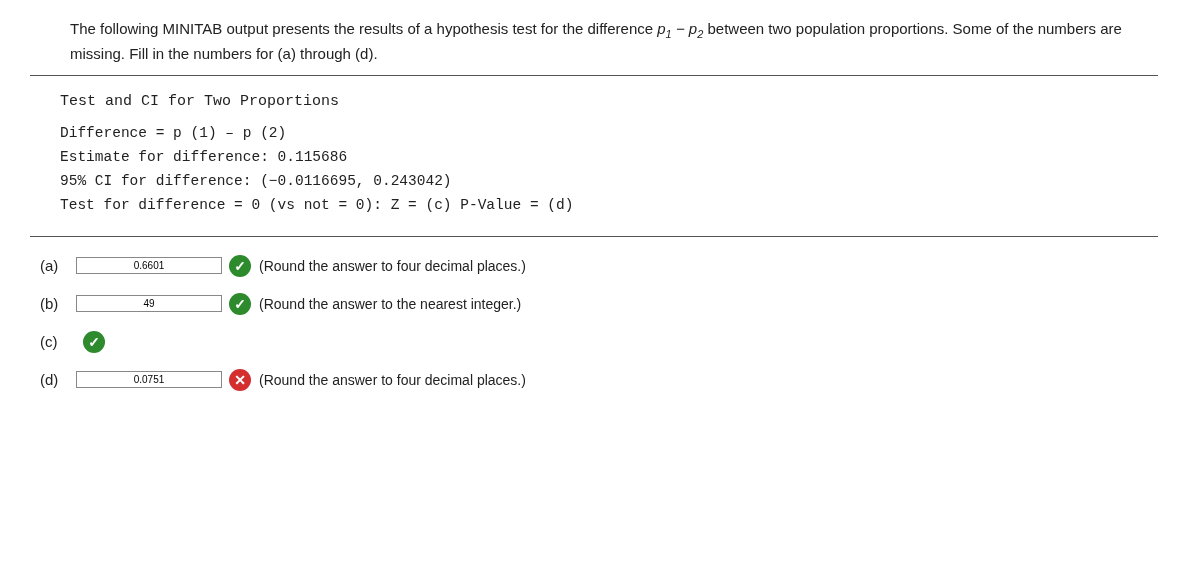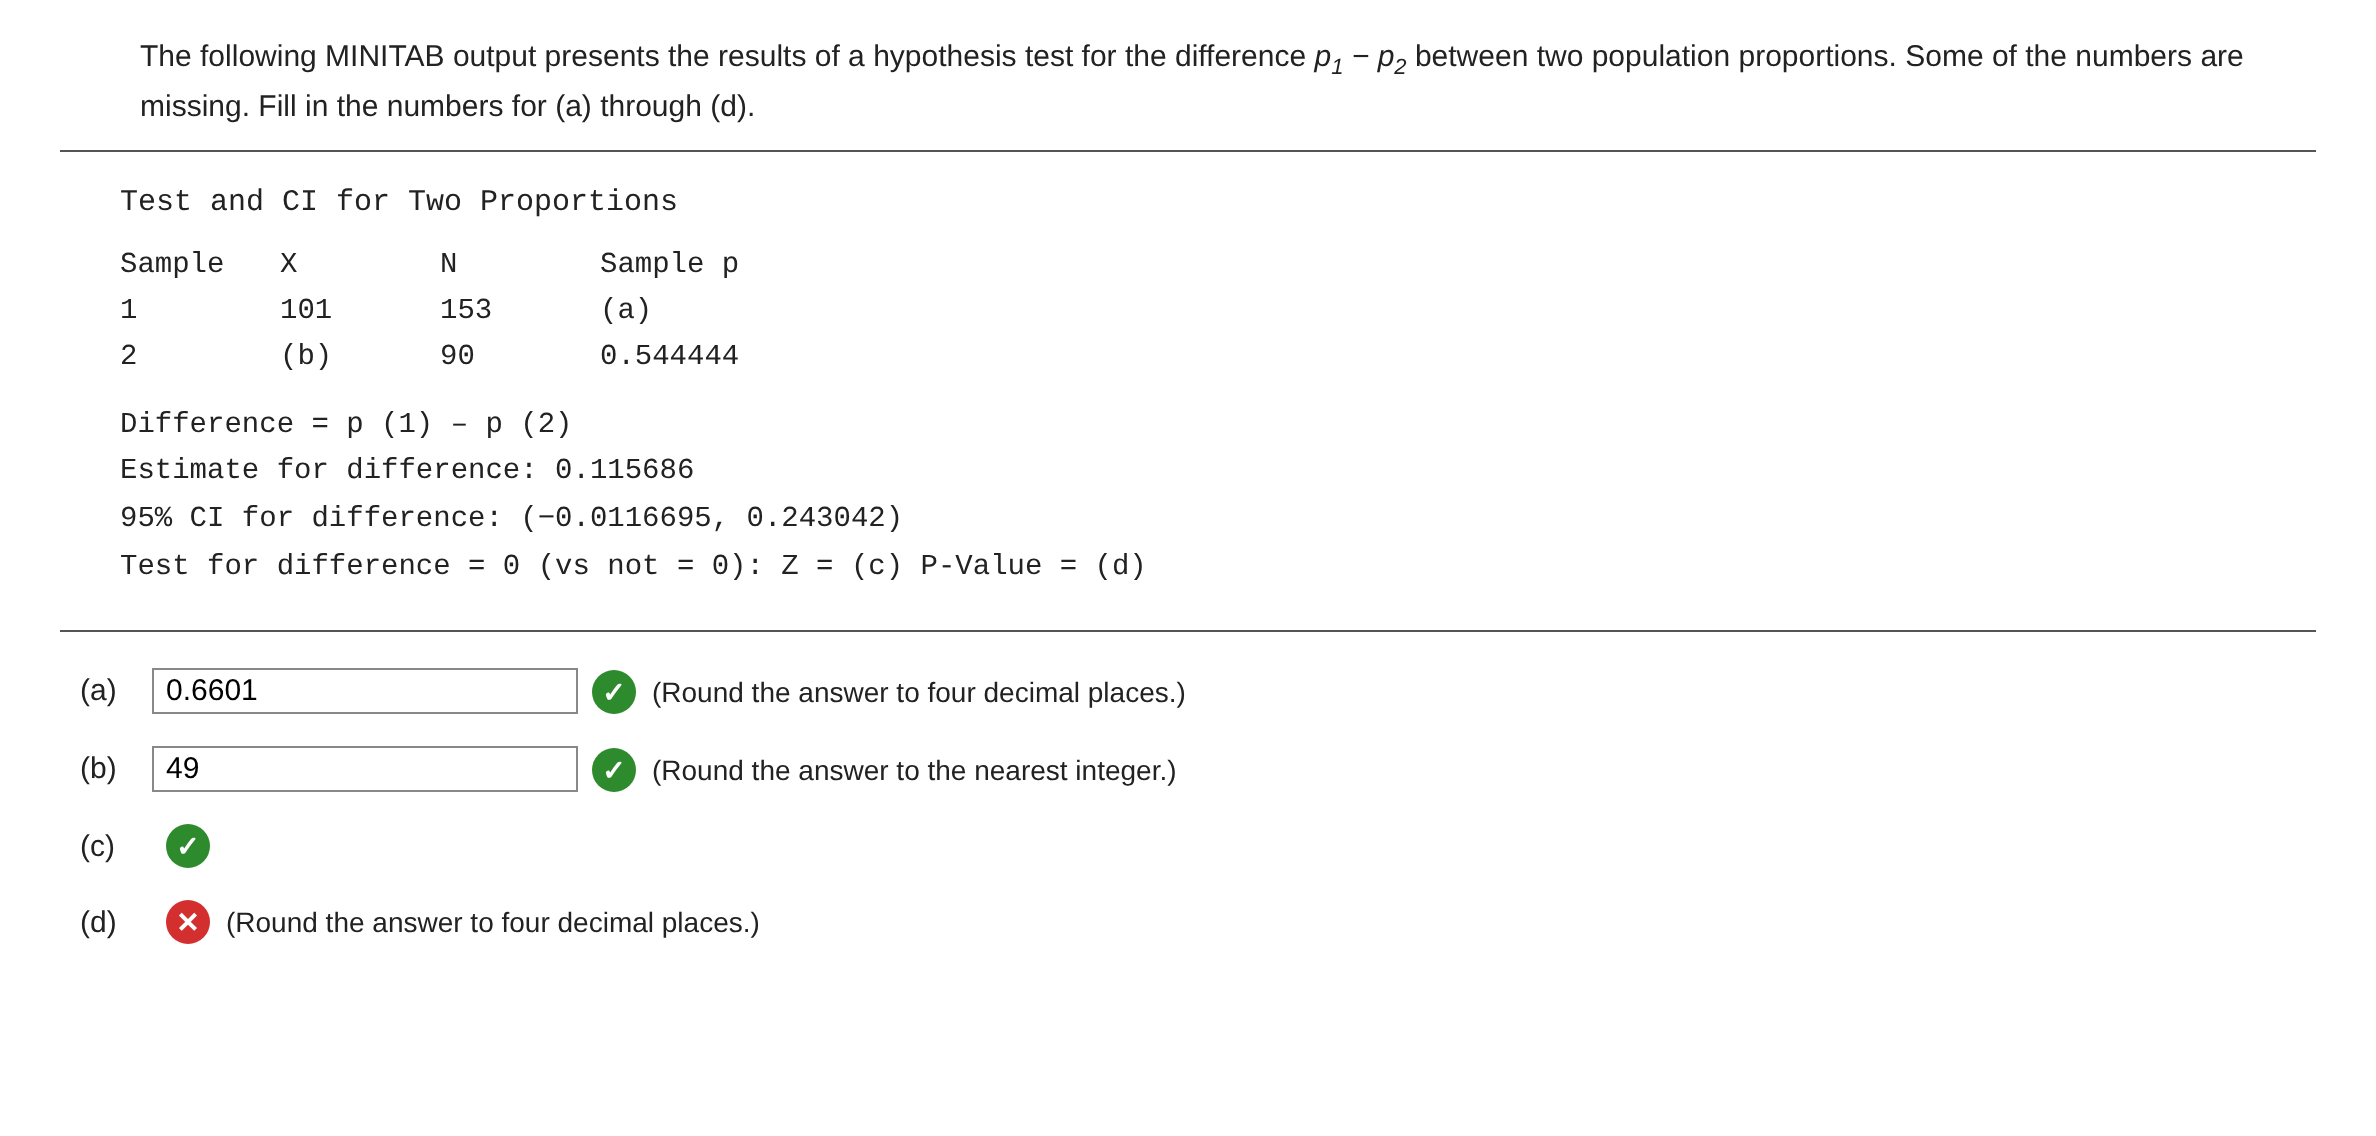--- a/index.html
+++ b/index.html
@@ -68,23 +68,24 @@
       margin-bottom: 16px;
       font-size: 15px;
     }
     .answer-label {
       min-width: 36px;
       font-weight: normal;
     }
     .answer-input {
       border: 1px solid #888;
       padding: 2px 6px;
-      font-size: 15px;
+      font-size: 10px;
       font-family: Arial, sans-serif;
       min-width: 60px;
+      text-align: center;
       background: #fff;
     }
     .answer-input.wide {
       min-width: 72px;
     }
     .check-icon {
       display: inline-flex;
       align-items: center;
       justify-content: center;
       width: 22px;
@@ -114,44 +115,20 @@
 
 <div class="intro-text">
   <span>The following MINITAB output presents the results of a hypothesis test for the difference </span><span style="font-style:italic;">p<sub>1</sub> − p<sub>2</sub></span><span> between two population proportions. Some of the numbers are missing. Fill in the numbers for (a) through (d).</span>
 </div>
 
 <hr class="top-rule">
 
 <div class="minitab-box">
   <div class="minitab-title">Test and CI for Two Proportions</div>
 
-  <div class="minitab-table">
-    <table>
-      <tbody>
-          <tr>
-        <td>Sample</td>
-        <td style="min-width:80px;">X</td>
-        <td style="min-width:80px;">N</td>
-        <td>Sample&nbsp;p</td>
-      </tr>
-      <tr>
-        <td>1</td>
-        <td>101</td>
-        <td>153</td>
-        <td>(a)</td>
-      </tr>
-      <tr>
-        <td>2</td>
-        <td>(b)</td>
-        <td>90</td>
-        <td>0.544444</td>
-      </tr>
-    </tbody>
-      </table>
-  </div>
 
   <div class="minitab-equations">
     <div>Difference = p (1) – p (2)</div>
     <div>Estimate for difference: 0.115686</div>
     <div>95% CI for difference: (−0.0116695, 0.243042)</div>
     <div>Test for difference = 0 (vs not = 0): Z = (c) P-Value = (d)</div>
   </div>
 </div>
 
 <hr class="bottom-rule">
@@ -172,16 +149,17 @@
     <span class="answer-hint">(Round the answer to the nearest integer.)</span>
   </div>
 
   <div class="answer-row">
     <span class="answer-label">(c)</span>
     <span class="check-icon correct" title="Correct">✓</span>
   </div>
 
   <div class="answer-row">
     <span class="answer-label">(d)</span>
+    <input class="answer-input wide" type="text" value="0.0751" style="">
     <span class="check-icon incorrect" title="Incorrect">✕</span>
     <span class="answer-hint">(Round the answer to four decimal places.)</span>
   </div>
 </div>
 
 </body></html>

